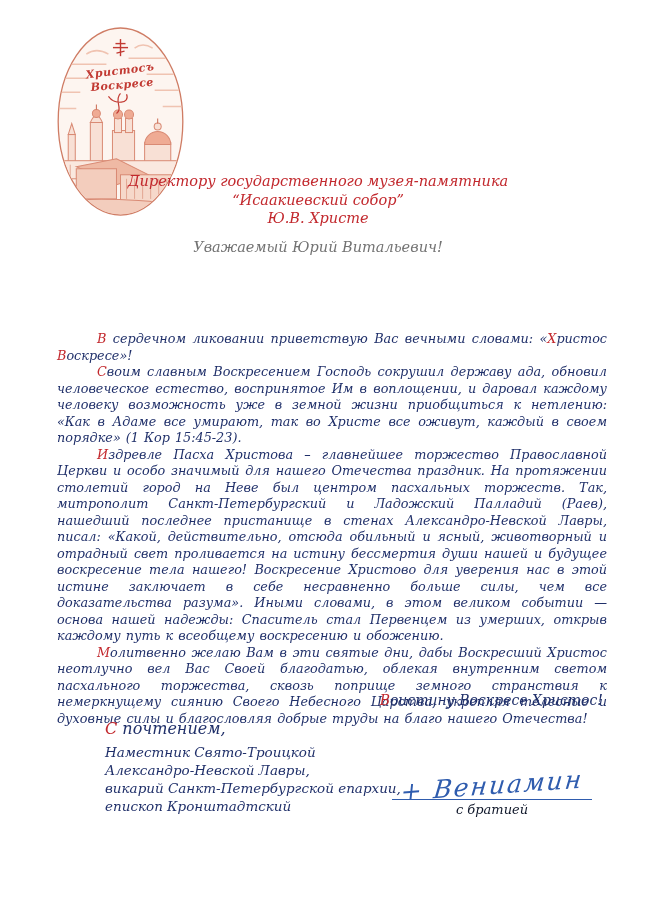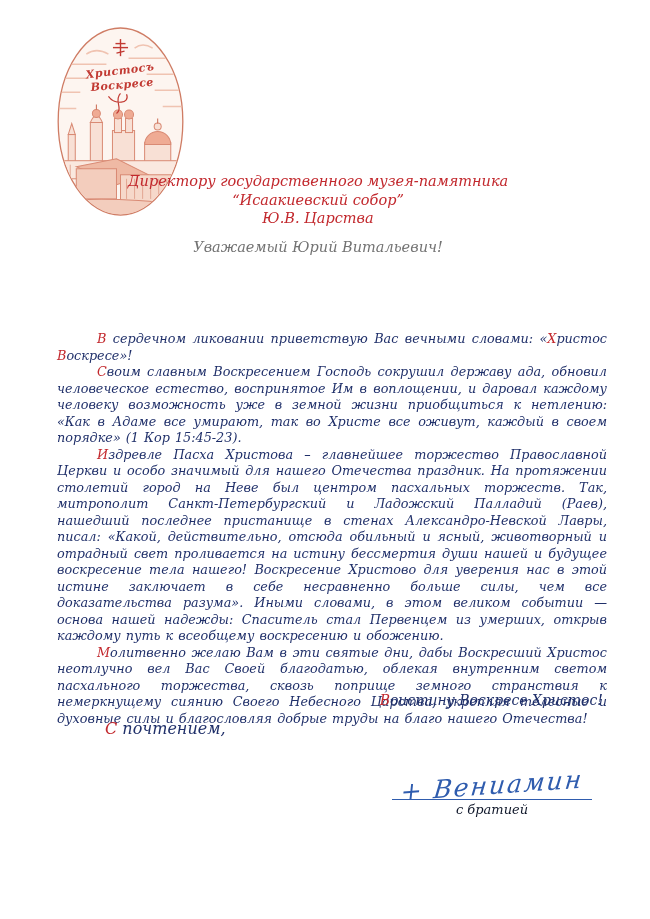--- a/index.html
+++ b/index.html
@@ -95,37 +95,43 @@
       <line x1="60" y1="27" x2="68" y2="25"></line>
     </g>
     <text class="et" x="64" y="48" transform="rotate(-7 64 48)">Христосъ</text>
     <text class="et" x="66" y="62" transform="rotate(-5 66 62)">Воскресе</text>
     <path d="M52,70 C58,79 74,77 70,68 M64,67 C57,74 67,82 60,87" stroke="#c23a33" stroke-width="1.2" fill="none"></path>
   </svg>
 
   <div class="addressee">
     <div>Директору государственного музея-памятника</div>
     <div>“Исаакиевский собор”</div>
-    <div>Ю.В. Царства</div>
+    <div>Ю.В. Христе</div>
   </div>
 
   <div class="salutation">Уважаемый Юрий Витальевич!</div>
 
 
   <div class="body-text">
     <p><span class="rd">В</span><span> сердечном ликовании приветствую Вас вечными словами: «</span><span class="rd">Х</span><span>ристос </span><span class="rd">В</span><span>оскресе»!</span></p>
     <p><span class="rd">С</span><span>воим славным Воскресением Господь сокрушил державу ада, обновил человеческое естество, воспринятое Им в воплощении, и даровал каждому человеку возможность уже в земной жизни приобщиться к нетлению: «Как в Адаме все умирают, так во Христе все оживут, каждый в своем порядке» (1 Кор 15:45-23).</span></p>
     <p><span class="rd">И</span><span>здревле Пасха Христова – главнейшее торжество Православной Церкви и особо значимый для нашего Отечества праздник. На протяжении столетий город на Неве был центром пасхальных торжеств. Так, митрополит Санкт-Петербургский и Ладожский Палладий (Раев), нашедший последнее пристанище в стенах Александро-Невской Лавры, писал: «Какой, действительно, отсюда обильный и ясный, животворный и отрадный свет проливается на истину бессмертия души нашей и будущее воскресение тела нашего! Воскресение Христово для уверения нас в этой истине заключает в себе несравненно больше силы, чем все доказательства разума». Иными словами, в этом великом событии — основа нашей надежды: Спаситель стал Первенцем из умерших, открыв каждому путь к всеобщему воскресению и обожению.</span></p>
     <p><span class="rd">М</span><span>олитвенно желаю Вам в эти святые дни, дабы Воскресший Христос неотлучно вел Вас Своей благодатью, облекая внутренним светом пасхального торжества, сквозь поприще земного странствия к немеркнущему сиянию Своего Небесного Царства, укрепляя телесные и духовные силы и благословляя добрые труды на благо нашего Отечества!</span></p>
   </div>
 
   <div class="closing"><span class="rd">В</span><span>оистину Воскресе Христос!</span></div>
 
   <div class="regards"><span class="rd">С</span><span> почтением,</span></div>
 
+  <div class="sig-titles">
+    <div>Наместник Свято-Троицкой</div>
+    <div>Александро-Невской Лавры,</div>
+    <div>викарий Санкт-Петербургской епархии,</div>
+    <div>епископ Кронштадтский</div>
+  </div>
 
   <div class="sig-area">
     <div class="sig-hand">+ Вениамин</div>
     <div class="sig-line"></div>
     <div class="sig-brethren">с братией</div>
   </div>
 
 
 </div>
 

